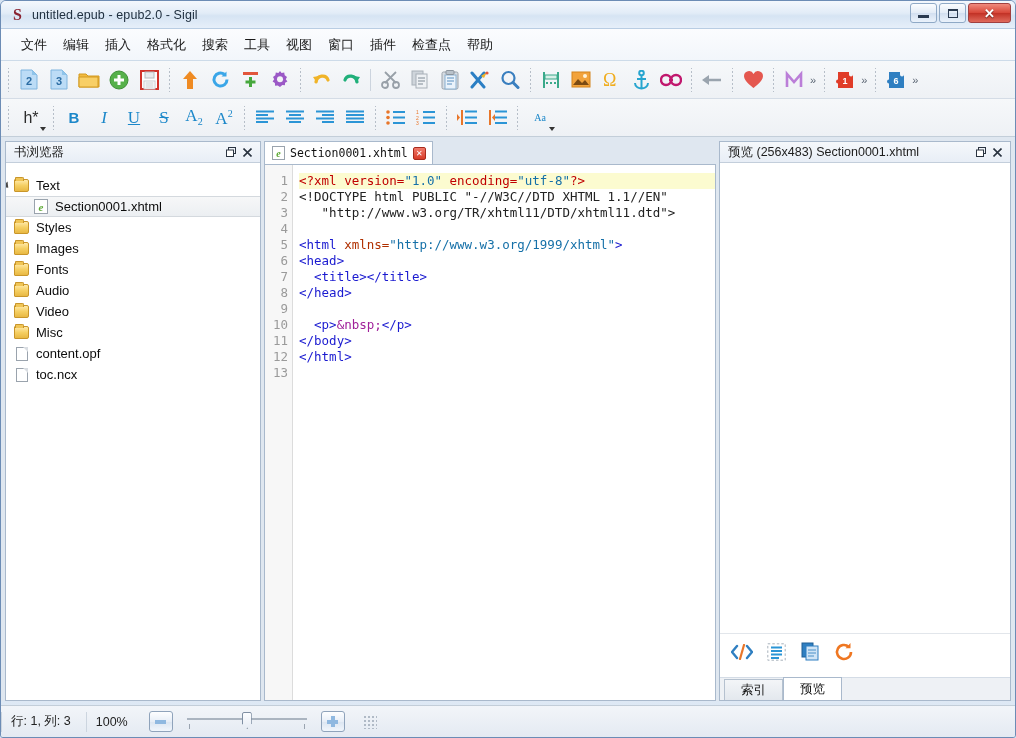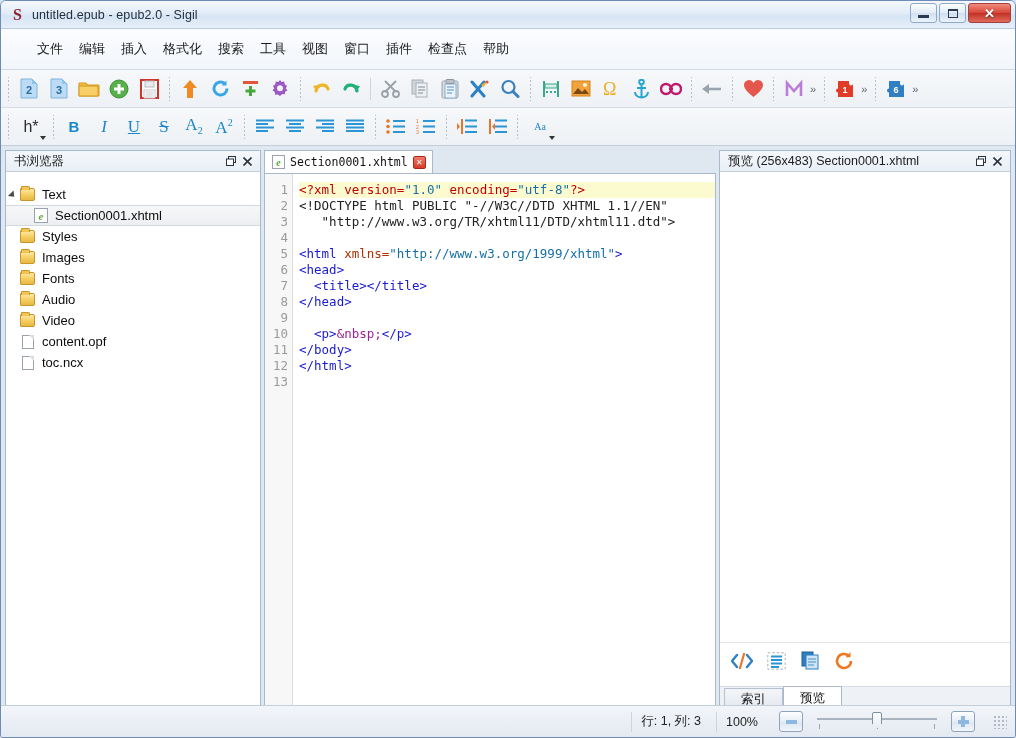--- a/index.html
+++ b/index.html
@@ -62,24 +62,24 @@
   .win-btn .glyph-max { width: 10px; height: 9px; border: 1.6px solid #2a3a50; }
   .win-btn .glyph-max i { display:block; width:100%; height:2px; background:#2a3a50; margin-top:-1px;}
   .win-btn.close .glyph-x {
     color: #fff; font-size: 13px; font-weight: bold;
     font-family: "Liberation Sans", sans-serif; line-height: 1;
     text-shadow: 0 1px 1px rgba(0,0,0,.5);
   }
 
   
   #menubar {
-    height: 41px;
+    height: 32px;
     background: linear-gradient(180deg,#fbfcfe 0%, #f2f6fb 100%);
     display: flex; align-items: center;
-    padding-left: 28px;
+    padding-left: 12px;
     border-bottom: 1px solid #cddbe9;
   }
   .menu-item {
     padding: 3px 8px;
     font-size: 13px;
     color: #1a1a1a;
     cursor: default;
     white-space: nowrap;
   }
 
@@ -157,21 +157,21 @@
     display: flex; align-items: center; justify-content: center;
     cursor: pointer; color: #2a3340;
   }
 
   
   #book-browser { width: 256px; margin-right: 3px; }
   #bb-tree { flex: 1; overflow: hidden; padding: 4px 0 0 0; background: #fff; }
   .tree-row {
     display: flex; align-items: center;
     height: 21px;
-    padding-left: 8px;
+    padding-left: 2px;
     font-size: 13px; color: #0c0c0c;
     cursor: default;
     white-space: nowrap;
   }
   .tree-row.child { padding-left: 28px; }
   .tree-row.selected {
     background: linear-gradient(180deg,#f6f7f8 0%, #eceff2 100%);
     border: 1px solid #d4d9de;
     border-left: none; border-right: none;
     height: 21px;
@@ -299,22 +299,22 @@
     cursor: pointer;
   }
   .ptab.active { background: #fff; height: 23px; border-color:#a9b9cc; }
 
   
   #statusbar {
     position: absolute; left: 0; right: 0; bottom: 0;
     height: 32px;
     background: linear-gradient(180deg,#f2f5f9 0%, #e4eaf2 100%);
     border-top: 1px solid #c3ced9;
-    display: flex; align-items: center; justify-content: flex-end;
-    padding-right: 8px; gap: 6px;
+    display: flex; align-items: center; justify-content: flex-start;
+    padding-right: 21px; gap: 6px;
   }
   .sb-cell {
     font-size: 12.5px; color: #222;
     padding: 0 9px; height: 20px;
     display: flex; align-items: center;
     border-left: 1px solid #ccd5df;
   }
   .zbtn {
     width: 24px; height: 21px;
     border: 1px solid #8fa3bb;
@@ -714,20 +714,25 @@
         </div>
         <div class="tree-row">
           <span class="twisty"></span>
           <span class="ic-folder"></span>
           <span>Audio</span>
         </div>
         <div class="tree-row">
           <span class="twisty"></span>
           <span class="ic-folder"></span>
           <span>Video</span>
+        </div>
+        <div class="tree-row">
+          <span class="twisty"></span>
+          <span class="ic-folder"></span>
+          <span>Misc</span>
         </div>
         <div class="tree-row">
           <span class="twisty"></span>
           <span class="ic-file"></span>
           <span>content.opf</span>
         </div>
         <div class="tree-row">
           <span class="twisty"></span>
           <span class="ic-file"></span>
           <span>toc.ncx</span>

